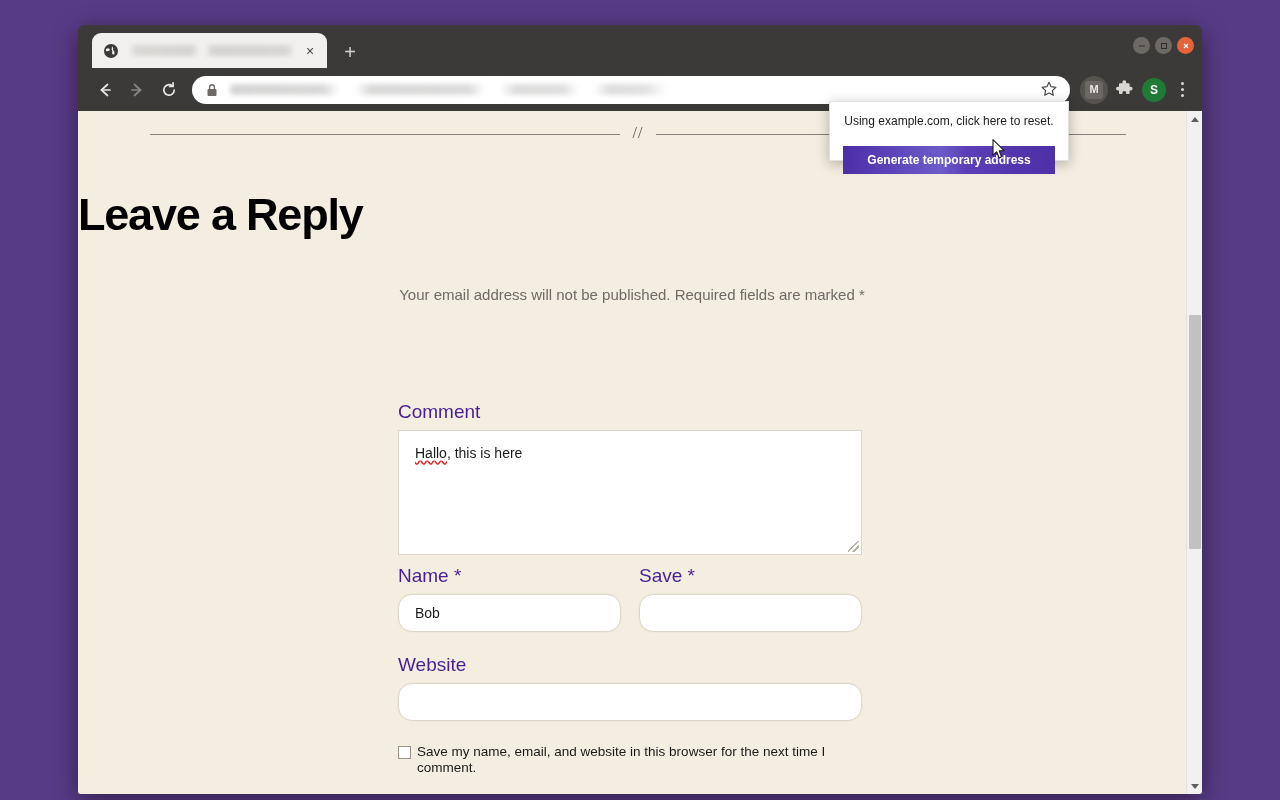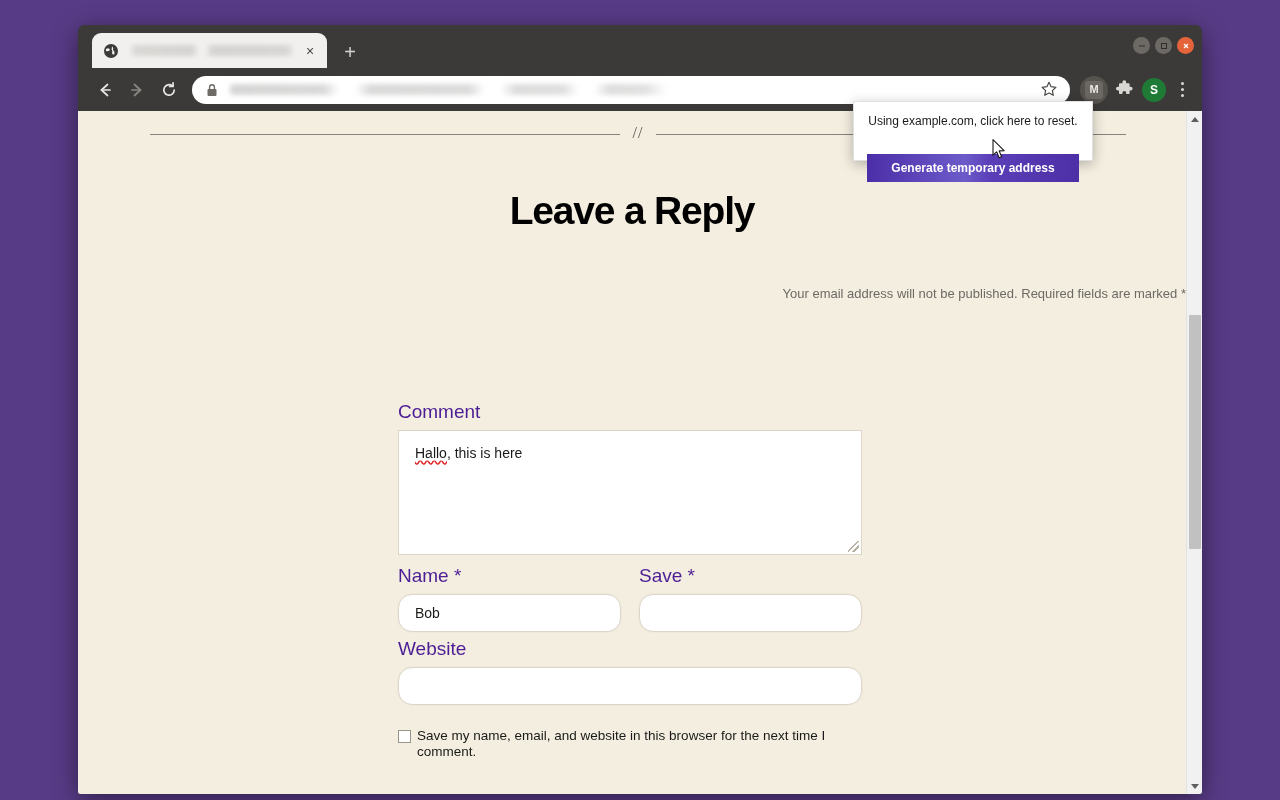--- a/index.html
+++ b/index.html
@@ -152,27 +152,26 @@
     flex: 1; height: 1px; background: #5b5852; opacity: .72;
   }
   #post-divider .slashes {
     padding: 0 13px; font-family: "Liberation Serif", serif;
     font-size: 16px; color: #5b5852; letter-spacing: 1px;
     transform: translateY(-1px);
   }
 
   #page-title {
     position: absolute; top: 78px; left: 0; right: 0;
-    text-align: center;
-    font-size: 39px; font-weight: 700; color: #000000;
+    font-size: 45px; font-weight: 700; color: #000000;
     letter-spacing: -1.2px;
   }
   #notes-line {
     position: absolute; top: 175px; left: 0; right: 0;
-    text-align: right; font-size: 13px; color: #6d6a64;
+    text-align: center; font-size: 15px; color: #6d6a64;
   }
 
   #comment-form {
     position: absolute; left: 320px; top: 290px; width: 464px;
   }
   .field-label {
     font-size: 19px; color: #4c1d95; margin-bottom: 7px; display: block;
   }
   .text-input {
     width: 100%; background: #ffffff;
@@ -197,21 +196,21 @@
   }
   #resize-handle {
     position: absolute; right: 2px; bottom: 2px; width: 11px; height: 11px;
     background:
       linear-gradient(135deg, transparent 0 44%, #b8b2a4 44% 54%, transparent 54% 100%),
       linear-gradient(135deg, transparent 0 68%, #b8b2a4 68% 78%, transparent 78% 100%);
   }
   .row-2 { display: flex; gap: 18px; margin-top: 10px; }
   .row-2 > div { flex: 1; }
   .single-input { height: 38px; padding: 0 16px; border-radius: 14px; }
-  #website-block { margin-top: 6px; }
+  #website-block { margin-top: 22px; }
   #consent-row {
     margin-top: 23px; display: flex; align-items: flex-start; gap: 6px;
   }
   #consent-checkbox {
     width: 13px; height: 13px; flex: 0 0 13px; margin-top: 2px;
     background: #ffffff; border: 1px solid #9a958a;
   }
   #consent-label { font-size: 13.5px; color: #1a1a18; line-height: 1.2; }
 
   
@@ -232,33 +231,33 @@
   #sb-arrow-up i { border-bottom: 5px solid #5f5f5f; }
   #sb-arrow-down i { border-top: 5px solid #5f5f5f; }
   #sb-thumb {
     position: absolute; left: 2px; width: 12px;
     top: 204px; height: 234px;
     background: #c1c1c1; border-radius: 1px;
   }
 
   
   #extension-popup {
-    position: absolute; left: 853px; top: 101px;
+    position: absolute; left: 829px; top: 101px;
     width: 240px; height: 60px;
     background: #ffffff;
     border: 1px solid #e0e0e0;
     box-shadow: 0 3px 12px rgba(0,0,0,.28);
     padding: 12px 13px;
     z-index: 40;
   }
   #popup-message {
     font-size: 12px; color: #1b1b1b; text-align: center; line-height: 1.3;
   }
   #generate-address-button {
-    display: block; width: 100%; margin-top: 24px;
+    display: block; width: 100%; margin-top: 16px;
     background: linear-gradient(90deg,#4b2ea8 0%, #6d5bc9 46%, #5a3fb8 58%, #4d2fa6 100%);
     color: #ffffff; border: none;
     padding: 8px 6px;
     font-family: "Liberation Sans", sans-serif;
     font-size: 12px; font-weight: 700; line-height: 1;
   }
 
   
   #mouse-cursor {
     position: absolute; left: 992px; top: 139px;

